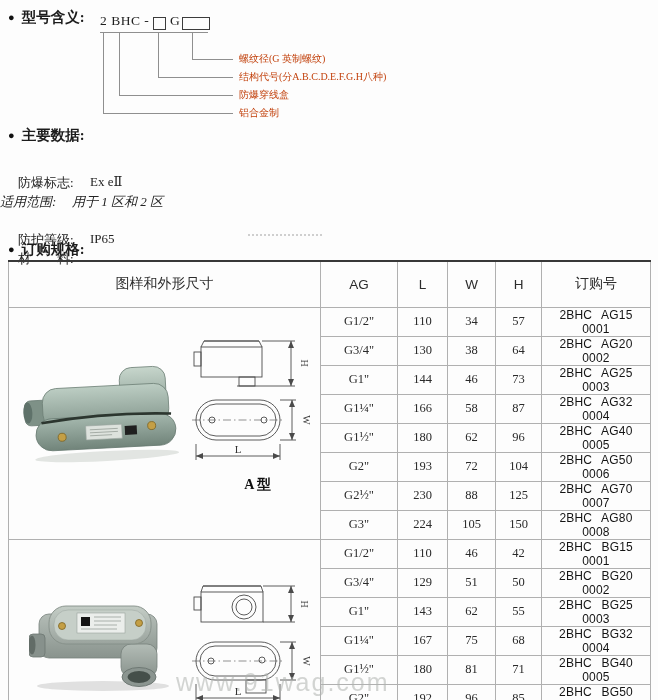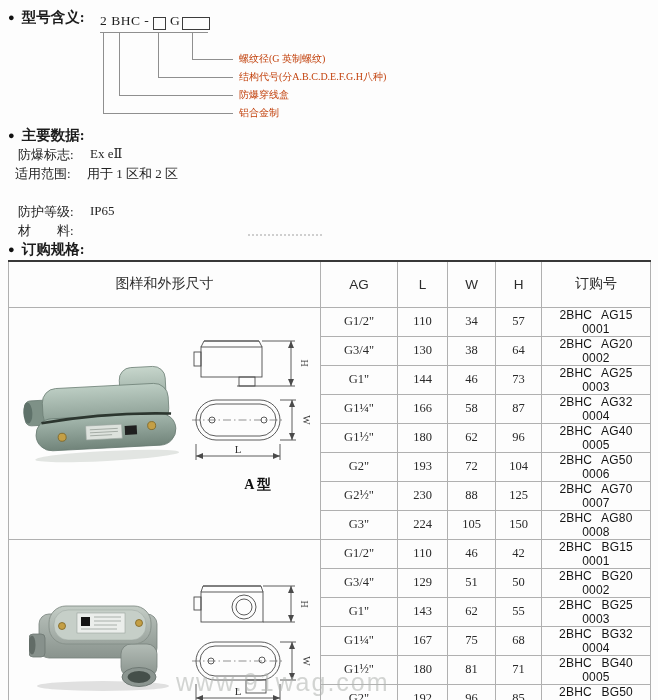--- a/index.html
+++ b/index.html
@@ -9,21 +9,21 @@
   .sec-heading{position:absolute;font-weight:bold;font-size:14.5px;color:#1c1c1c;
                display:flex;align-items:center;gap:7px;
                font-family:"Liberation Serif","DejaVu Serif",serif;}
   .bullet{font-size:11px;line-height:1;color:#111;}
   
   .model-text{position:absolute;font-size:13.5px;color:#1e1e1e;letter-spacing:.5px;}
   .mbox{position:absolute;border:1px solid #3c3c3c;background:transparent;}
   .dline{position:absolute;background:#8f8f8f;}
   .dlabel{position:absolute;font-size:10px;color:#c2410c;white-space:nowrap;}
   
-  .kv-row{position:absolute;font-size:13px;color:#232323;display:flex;white-space:nowrap;}
+  .kv-row{position:absolute;font-size:13px;color:#232323;display:flex;white-space:nowrap;margin-top:28px;}
   .kv-label{display:inline-block;width:72px;}
   
   table.ptable{position:absolute;left:8px;top:260px;width:642px;height:438px;
                border-collapse:collapse;table-layout:fixed;background:transparent;}
   table.ptable{border:1px solid #b0b0b0;border-top:2px solid #383838;}
   .ptable td,.ptable th{border:1px solid #b0b0b0;padding:0;text-align:center;vertical-align:middle;
                font-weight:normal;}
   .ptable tr.hdr{height:46px;padding-left:25px;}
   .hdr th{font-size:14px;color:#2c2c2c;}
   .hdr .latin{font-family:"Liberation Sans","DejaVu Sans",sans-serif;font-size:13.5px;}
@@ -76,21 +76,21 @@
 
   <div class="sec-heading" style="left:8px;top:126px;">
     <span class="bullet">●</span>
     <span>主要数据:</span>
   </div>
 
   <div class="kv-row" style="left:18px;top:146px;">
     <span class="kv-label">防爆标志:</span>
     <span>Ex eⅡ</span>
   </div>
-  <div class="kv-row" style="left:15px;top:165px;">
+  <div class="kv-row" style="left:0;top:165px;font-style:italic;">
     <span class="kv-label">适用范围:</span>
     <span>用于 1 区和 2 区</span>
   </div>
   <div class="kv-row" style="left:18px;top:184px;">
     <span class="kv-label"></span>
   </div>
   <div class="kv-row" style="left:18px;top:203px;">
     <span class="kv-label">防护等级:</span>
     <span>IP65</span>
   </div>

